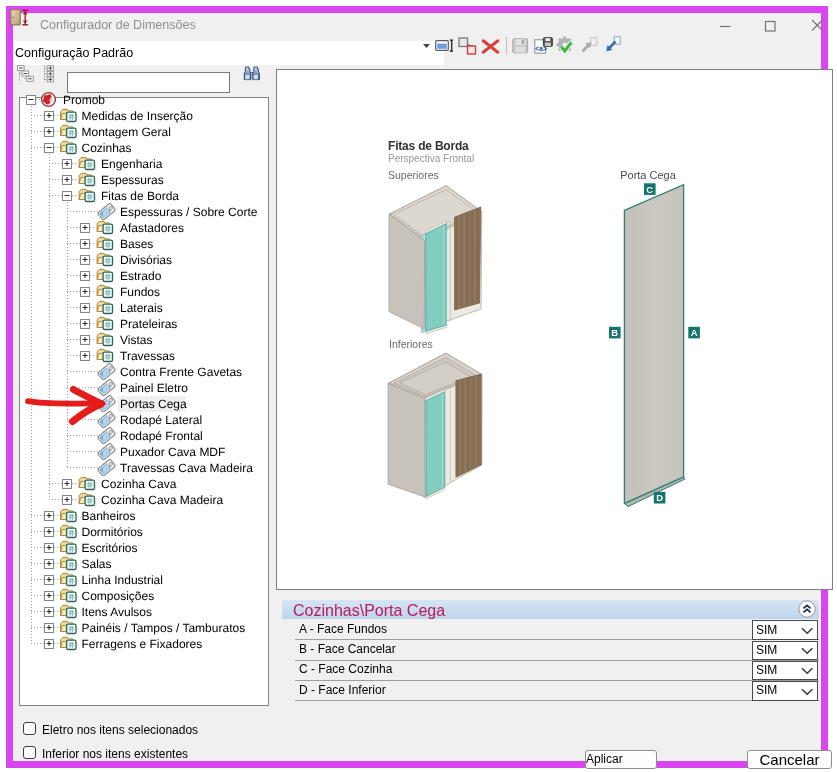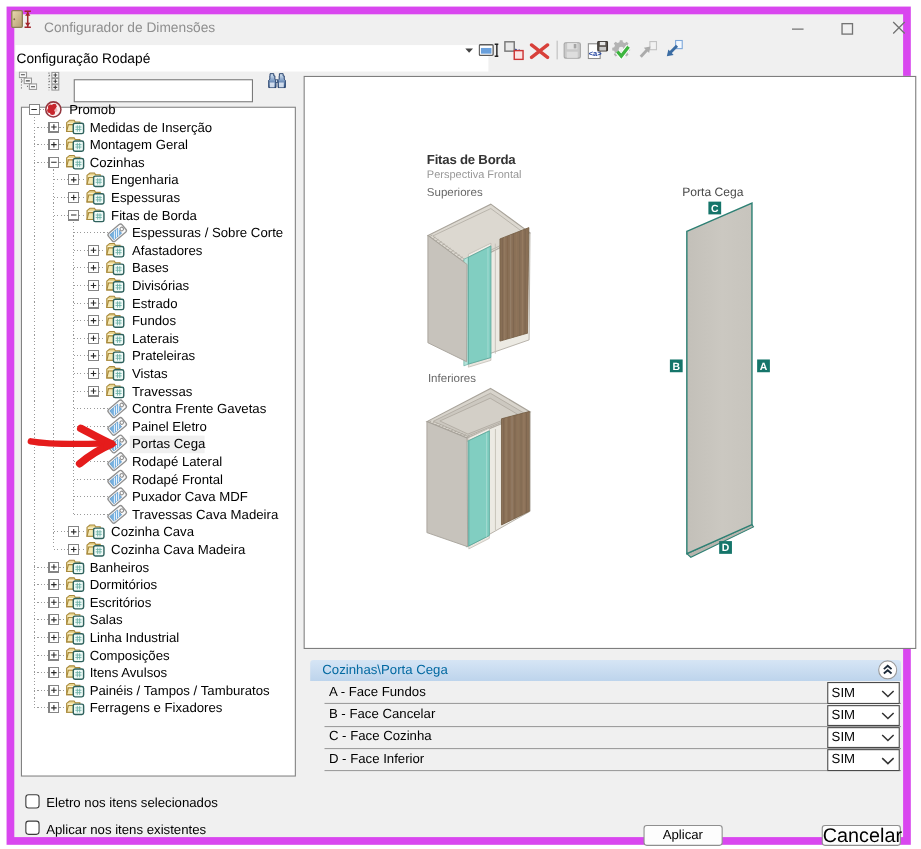--- a/index.html
+++ b/index.html
@@ -7,26 +7,26 @@
 .abs{position:absolute}
 </style></head><body>
 <div id="win">
 <div class="abs" style="left:27px;top:5px;font-size:12.5px;color:#8f8f8f">Configurador de Dimensões</div>
     <svg class="abs" style="left:700px;top:2px" width="118" height="22">
       <line x1="7" y1="11.5" x2="17.5" y2="11.5" stroke="#737373" stroke-width="1.2"></line>
       <rect x="52.5" y="6.5" width="9.5" height="9.5" fill="none" stroke="#737373" stroke-width="1.2"></rect>
       <path d="M99,5 l10.5,10.5 M109.5,5 l-10.5,10.5" stroke="#737373" stroke-width="1.2"></path>
     </svg>
     <div class="abs" style="left:1px;top:28px;width:430px;height:24px;background:#fff"></div>
-    <div class="abs" style="left:2px;top:33px;font-size:12.5px;color:#000">Configuração Rodapé</div>
+    <div class="abs" style="left:2px;top:33px;font-size:12.5px;color:#000">Configuração Padrão</div>
     <div class="abs" style="left:54px;top:59px;width:163px;height:21px;background:#fff;border:1px solid #7a7a7a"></div>
     <div class="abs" style="left:6px;top:84px;width:250px;height:609px;background:#fff;border:1px solid #828282"></div>
     <div class="abs" style="left:263px;top:56px;width:557px;height:520.5px;background:#fff;border:1px solid #7e7e7e"></div>
     <div class="abs" style="left:269px;top:587px;width:537px;height:19px;background:linear-gradient(#d6e5f5,#bdd4ec);border-radius:3px 3px 0 0"></div>
-    <div class="abs" style="left:280px;top:589px;font-size:12px;color:#0369a1">Cozinhas\Porta Cega</div>
+    <div class="abs" style="left:280px;top:589px;font-size:16px;color:#be185d">Cozinhas\Porta Cega</div>
     <svg class="abs" style="left:785px;top:587px" width="18" height="18">
       <circle cx="9" cy="9" r="8.2" fill="#fdfdfd" stroke="#9a9a9a" stroke-width="1"></circle>
       <path d="M5.5,8.3 l3.5,-3 l3.5,3 M5.5,12.3 l3.5,-3 l3.5,3" stroke="#1c2b3a" stroke-width="1.7" fill="none"></path>
     </svg>
     <div class="abs" style="left:286px;top:609px;font-size:12px;color:#000">A - Face Fundos</div>
     <div class="abs" style="left:281.5px;top:626.4px;width:524px;height:1px;background:#9e9e9e"></div>
     <div class="abs" style="left:738.5px;top:607.4px;width:66.5px;height:19.6px;background:#fff;border:1px solid #4a4a4a"></div>
     <div class="abs" style="left:743px;top:609.6px;font-size:12px;color:#000">SIM</div>
     <svg class="abs" style="left:788px;top:614.0px" width="13" height="8">
       <path d="M1,1.2 l5.2,5 l5.2,-5" stroke="#333" stroke-width="1.4" fill="none"></path>
@@ -48,24 +48,24 @@
     <div class="abs" style="left:286px;top:670px;font-size:12px;color:#000">D - Face Inferior</div>
     <div class="abs" style="left:281.5px;top:687.0px;width:524px;height:1px;background:#9e9e9e"></div>
     <div class="abs" style="left:738.5px;top:668.0px;width:66.5px;height:19.6px;background:#fff;border:1px solid #4a4a4a"></div>
     <div class="abs" style="left:743px;top:670.2px;font-size:12px;color:#000">SIM</div>
     <svg class="abs" style="left:788px;top:674.6px" width="13" height="8">
       <path d="M1,1.2 l5.2,5 l5.2,-5" stroke="#333" stroke-width="1.4" fill="none"></path>
     </svg>
     <div class="abs" style="left:10px;top:709px;width:13px;height:13px;background:#fff;border:1.4px solid #3c3c3c;border-radius:3px"></div>
     <div class="abs" style="left:29px;top:710px;font-size:12px;color:#000">Eletro nos itens selecionados</div>
     <div class="abs" style="left:10px;top:733px;width:13px;height:13px;background:#fff;border:1.4px solid #3c3c3c;border-radius:3px"></div>
-    <div class="abs" style="left:29px;top:734px;font-size:12px;color:#000">Aplicar nos itens existentes</div>
-    <div class="abs" style="left:572px;top:737px;width:71.5px;height:18.5px;background:#fdfdfd;border:1px solid #8f8f8f;border-radius:3px;text-align:center;font-size:12px;color:#000;line-height:17px">Aplicar</div>
+    <div class="abs" style="left:29px;top:734px;font-size:12px;color:#000">Inferior nos itens existentes</div>
+    <div class="abs" style="left:572px;top:737px;width:71.5px;height:18.5px;background:#fdfdfd;border:1px solid #8f8f8f;border-radius:3px;font-size:12px;color:#000;line-height:17px">Aplicar</div>
     <div class="abs" style="left:653px;top:780px;width:55px;height:18.5px;background:#fdfdfd;border:1px solid #8f8f8f;border-radius:3px;text-align:center;font-size:12px;color:#000;line-height:17px">OK</div>
-    <div class="abs" style="left:734px;top:737px;width:72px;height:18.5px;background:#fdfdfd;border:1px solid #8f8f8f;border-radius:3px;text-align:center;font-size:18px;color:#000;line-height:17px">Cancelar</div>
+    <div class="abs" style="left:734px;top:737px;width:85px;height:18.5px;background:#fdfdfd;border:1px solid #8f8f8f;border-radius:3px;text-align:center;font-size:15px;color:#000;line-height:17px">Cancelar</div>
   </div>
 <svg style="position:absolute;left:10px;top:9px" width="19" height="17">
     <defs>
       <linearGradient id="dr" x1="0" y1="0" x2="1" y2="1">
         <stop offset="0" stop-color="#ead9b0"></stop>
         <stop offset="1" stop-color="#b49d72"></stop>
       </linearGradient>
     </defs>
     <rect x="0.7" y="0.7" width="9.6" height="15.2" rx="1" fill="url(#dr)" stroke="#8d7d58" stroke-width="1.2"></rect>
     <circle cx="3" cy="8.5" r="0.8" fill="#7d6c49"></circle>

